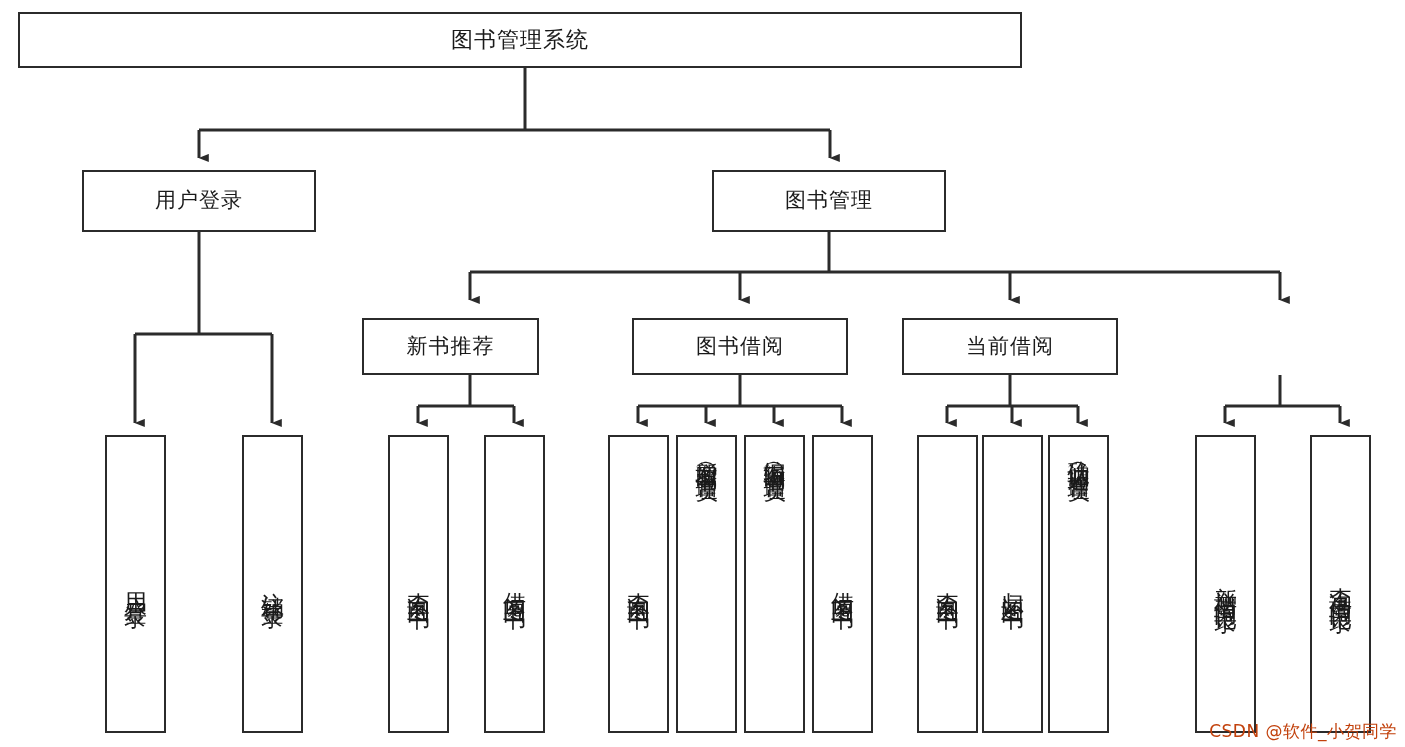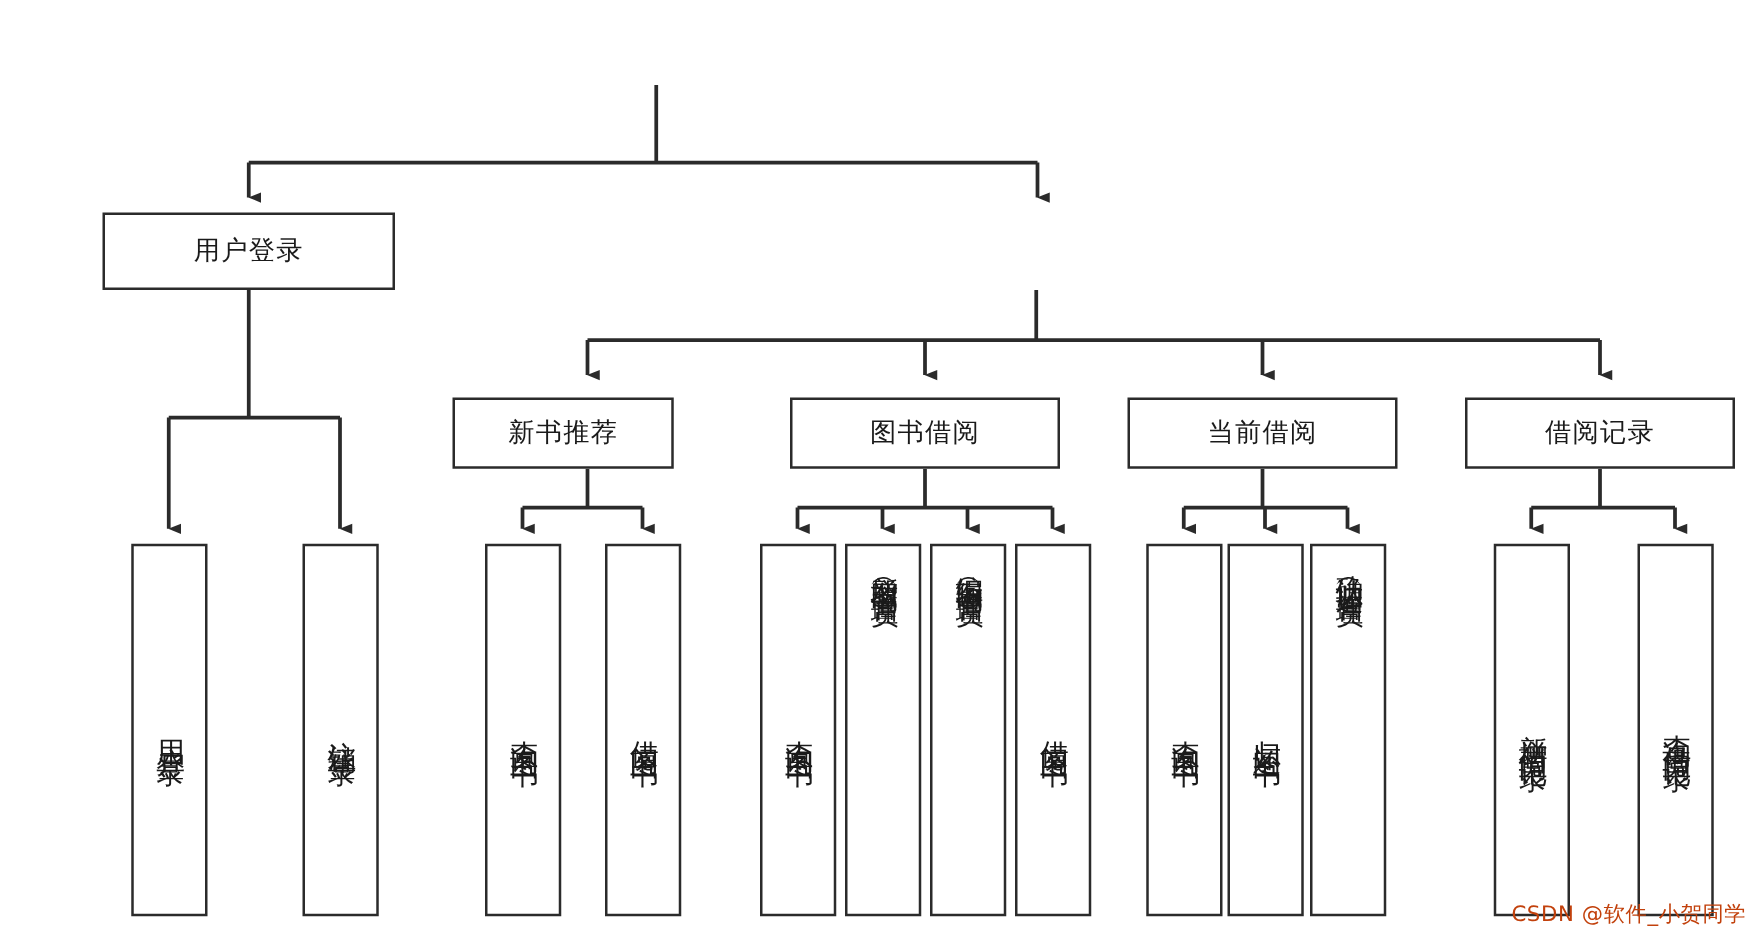--- a/index.html
+++ b/index.html
@@ -103,36 +103,39 @@
       <path d="M1012,406 L1012,423" marker-end="url(#arw)"></path>
       <path d="M1078,406 L1078,423" marker-end="url(#arw)"></path>
 
       <path d="M1280,375 L1280,406"></path>
       <path d="M1225,406 L1340,406"></path>
       <path d="M1225,406 L1225,423" marker-end="url(#arw)"></path>
       <path d="M1340,406 L1340,423" marker-end="url(#arw)"></path>
     </g>
   </svg>
 
+  <div class="node h-node root" style="left:18px;top:12px;width:1004px;height:56px;">
+    <span class="lbl">图书管理系统</span>
+  </div>
 
   <div class="node h-node" style="left:82px;top:170px;width:234px;height:62px;">
     <span class="lbl">用户登录</span>
+  </div>
+  <div class="node h-node" style="left:712px;top:170px;width:234px;height:62px;">
+    <span class="lbl">图书管理</span>
   </div>
 
   <div class="node h-node" style="left:362px;top:318px;width:177px;height:57px;">
     <span class="lbl">新书推荐</span>
   </div>
   <div class="node h-node" style="left:632px;top:318px;width:216px;height:57px;">
     <span class="lbl">图书借阅</span>
   </div>
   <div class="node h-node" style="left:902px;top:318px;width:216px;height:57px;">
     <span class="lbl">当前借阅</span>
-  </div>
-  <div class="node h-node" style="left:1172px;top:318px;width:216px;height:57px;">
-    <span class="lbl">借阅记录</span>
   </div>
 
   <div class="node v-node center" style="left:105px;top:435px;width:61px;height:298px;">
     <span class="lbl">用户登录</span>
   </div>
   <div class="node v-node center" style="left:242px;top:435px;width:61px;height:298px;">
     <span class="lbl">注销登录</span>
   </div>
 
   <div class="node v-node center" style="left:388px;top:435px;width:61px;height:298px;">

